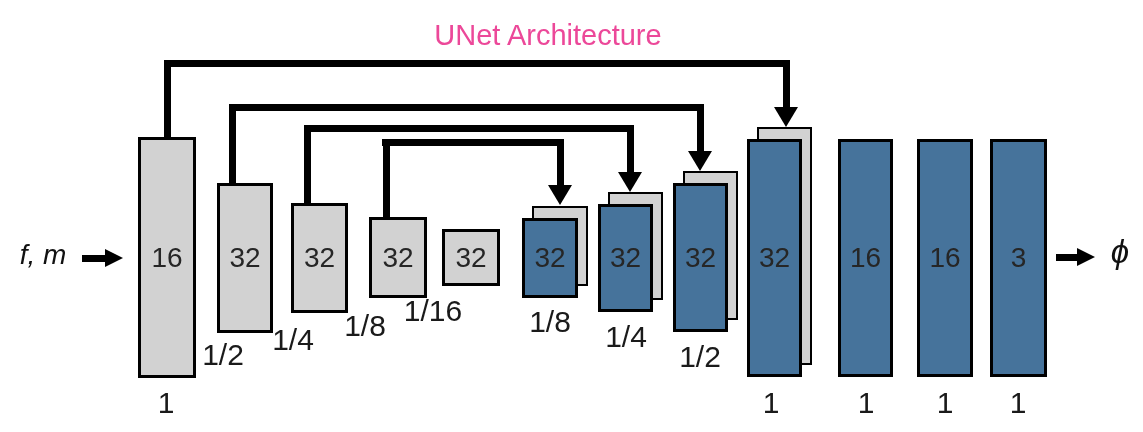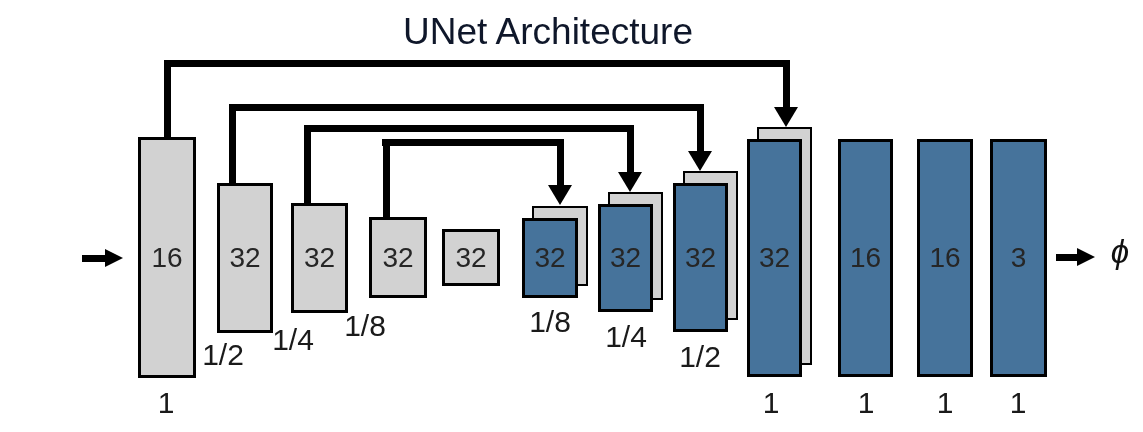--- a/index.html
+++ b/index.html
@@ -7,22 +7,22 @@
     --decoder-fill:#46739b;
     --line:#000000;
     --txt:#262626;
   }
   html,body{margin:0;padding:0;background:#ffffff;}
   .canvas{
     position:relative;width:1143px;height:432px;background:#ffffff;
     font-family:"Liberation Sans",sans-serif;overflow:hidden;
   }
   .title{
-    position:absolute;left:398px;top:12px;width:300px;text-align:center;
-    font-size:37px;line-height:1.1;color:#0f172a;white-space:nowrap;
+    position:absolute;left:398px;top:20px;width:300px;text-align:center;
+    font-size:29px;line-height:1.1;color:#ec4899;white-space:nowrap;
   }
   .box{
     position:absolute;box-sizing:border-box;border:3px solid var(--line);
     display:flex;align-items:center;justify-content:center;
   }
   .encoder{background:var(--encoder-fill);}
   .decoder{background:var(--decoder-fill);}
   .shadow{
     position:absolute;box-sizing:border-box;border:2px solid var(--line);
     background:var(--encoder-fill);
@@ -129,28 +129,30 @@
     <span class="chan">16</span>
   </div>
   <div class="box decoder" style="left:990px;top:139px;width:57px;height:238px;">
     <span class="chan">3</span>
   </div>
 
   <div class="scale" style="left:121px;top:388px;">1</div>
   <div class="scale" style="left:178px;top:340px;">1/2</div>
   <div class="scale" style="left:248px;top:325px;">1/4</div>
   <div class="scale" style="left:320px;top:311px;">1/8</div>
+  <div class="scale" style="left:388px;top:296px;">1/16</div>
   <div class="scale" style="left:505px;top:307px;">1/8</div>
   <div class="scale" style="left:581px;top:322px;">1/4</div>
   <div class="scale" style="left:655px;top:342px;">1/2</div>
   <div class="scale" style="left:726px;top:388px;">1</div>
   <div class="scale" style="left:821px;top:388px;">1</div>
   <div class="scale" style="left:900px;top:388px;">1</div>
   <div class="scale" style="left:973px;top:388px;">1</div>
 
+  <div class="io-label input-label">f, m</div>
   <div>
     <div class="hbar" style="left:82px;top:255px;width:24px;"></div>
     <div class="head-right" style="left:105px;top:249px;"></div>
   </div>
 
   <div>
     <div class="hbar" style="left:1056px;top:254px;width:22px;"></div>
     <div class="head-right" style="left:1077px;top:248px;"></div>
   </div>
   <div class="io-label output-label">ϕ</div>

